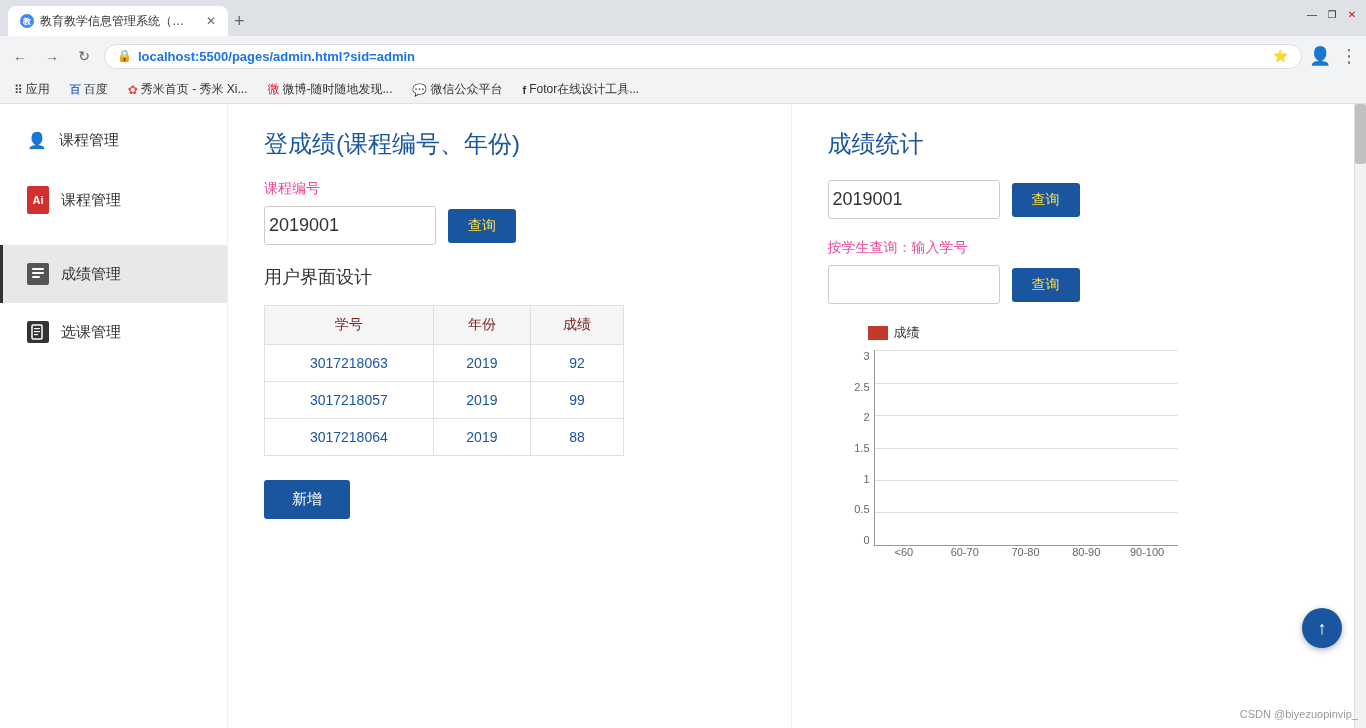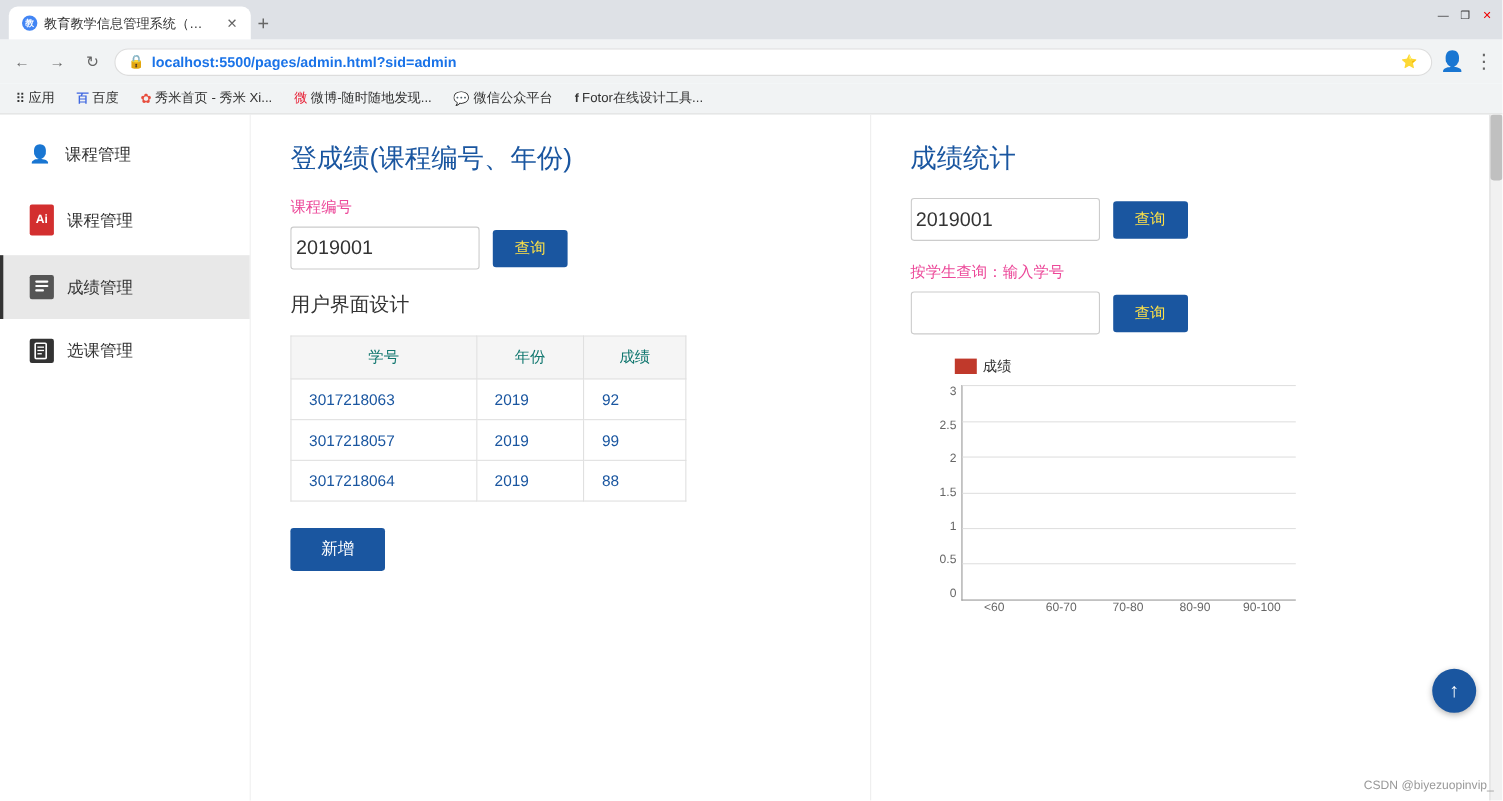--- a/index.html
+++ b/index.html
@@ -138,20 +138,21 @@
       gap: 12px;
       padding: 18px 24px;
       cursor: pointer;
       font-size: 15px;
       color: #333;
       border-left: 3px solid transparent;
     }
     .sidebar-item.active {
       background: #e8e8e8;
       border-left: 3px solid #333;
+      margin-top: 13px;
     }
     .sidebar-icon {
       width: 20px; height: 20px;
       display: flex; align-items: center; justify-content: center;
       font-size: 16px;
       color: #555;
       flex-shrink: 0;
     }
     .sidebar-icon.course-icon {
       background: #d32f2f;
@@ -250,30 +251,30 @@
     .data-table {
       width: 100%;
       border-collapse: collapse;
       margin-bottom: 24px;
       max-width: 360px;
     }
     .data-table th {
       background: #f5f5f5;
       padding: 10px 16px;
       font-size: 14px;
-      color: #0f766e;
+      color: #7f1d1d;
       font-weight: normal;
       text-align: center;
       border: 1px solid #e0e0e0;
     }
     .data-table td {
       padding: 10px 16px;
       font-size: 14px;
       color: #1a56a0;
-      text-align: left;
+      text-align: center;
       border: 1px solid #e0e0e0;
       background: #fff;
     }
 
     .add-btn {
       background: #1a56a0;
       color: white;
       border: none;
       border-radius: 3px;
       padding: 10px 28px;

